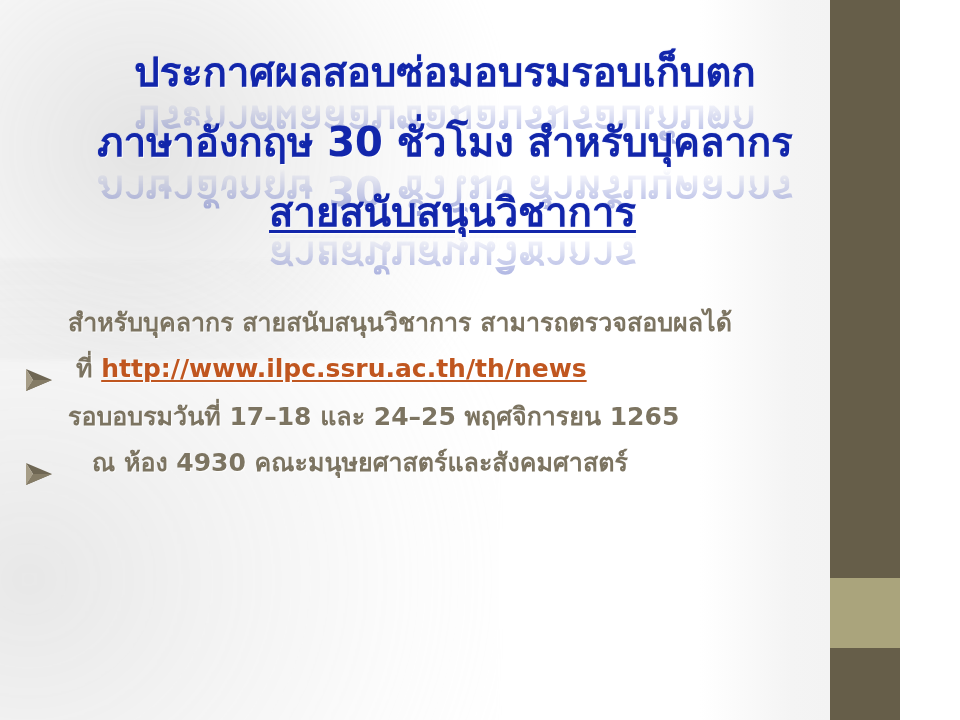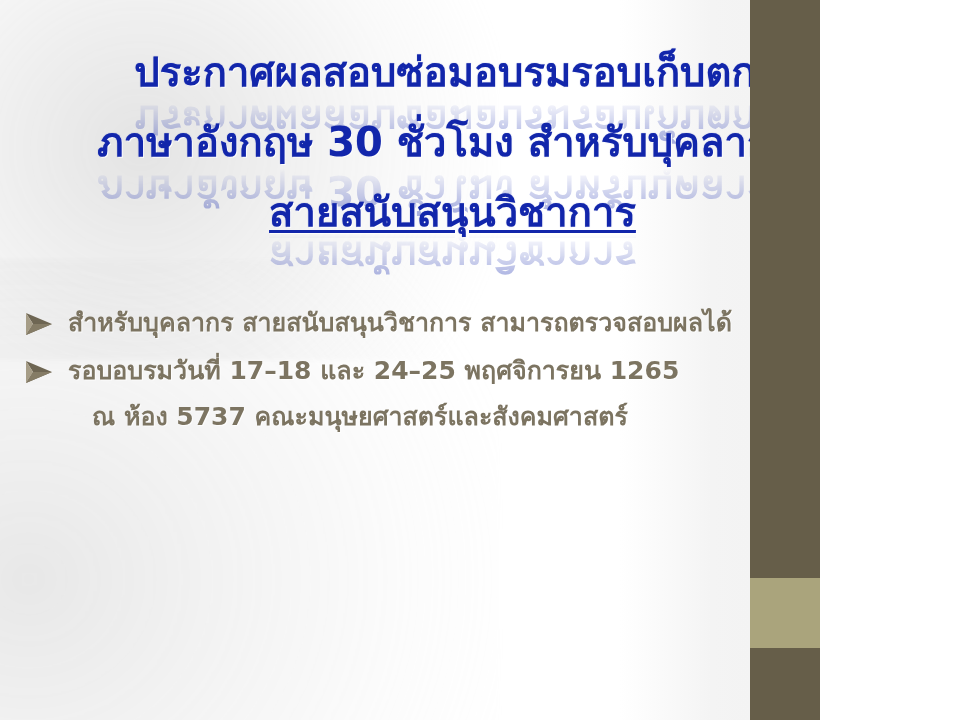--- a/index.html
+++ b/index.html
@@ -7,21 +7,21 @@
     margin: 0;
     padding: 0;
     background: #ffffff;
   }
   body {
     font-family: "DejaVu Sans", "Liberation Sans", sans-serif;
   }
 
   .slide {
     position: relative;
-    width: 820px;
+    width: 900px;
     height: 720px;
     overflow: hidden;
     background: #5eead4;
   }
 
   
   .bg-base {
     position: absolute;
     inset: 0;
     background: #ffffff;
@@ -142,21 +142,21 @@
   
   .body-block {
     position: absolute;
     left: 18px;
     top: 300px;
     width: 860px;
     z-index: 3;
   }
   .bullet-row {
     display: flex;
-    align-items: flex-start;
+    align-items: flex-end;
     margin-bottom: 2px;
   }
   .bullet-mark {
     flex: 0 0 auto;
     width: 44px;
     font-size: 30px;
     line-height: 46px;
     color: #8c8470;
     text-align: left;
     padding-left: 6px;
@@ -227,34 +227,37 @@
     <div class="bullet-row">
       <div class="bullet-mark">
         <svg width="30" height="24" viewBox="0 0 30 24" aria-hidden="true">
           <polygon points="2,1 28,12 2,23 9,12" fill="#6e6653"></polygon>
           <polygon points="2,1 9,12 2,23" fill="#a69d87"></polygon>
           <polygon points="9,12 28,12 2,23" fill="#857c66"></polygon>
         </svg>
       </div>
       <div class="bullet-body">
         <div class="para" style="color: rgb(124, 116, 97);">สำหรับบุคลากร สายสนับสนุนวิชาการ สามารถตรวจสอบผลได้</div>
+        <div class="para indent-1" style="color: rgb(124, 116, 97);">
+          <span>ที่ </span><a class="link" href="#" style="color: rgb(192, 86, 31);">http://www.ilpc.ssru.ac.th/th/news</a>
+        </div>
       </div>
     </div>
 
     <div class="bullet-row">
       <div class="bullet-mark">
         <svg width="30" height="24" viewBox="0 0 30 24" aria-hidden="true">
           <polygon points="2,1 28,12 2,23 9,12" fill="#6e6653"></polygon>
           <polygon points="2,1 9,12 2,23" fill="#a69d87"></polygon>
           <polygon points="9,12 28,12 2,23" fill="#857c66"></polygon>
         </svg>
       </div>
       <div class="bullet-body">
         <div class="para" style="color: rgb(124, 116, 97);">รอบอบรมวันที่ 17–18 และ 24–25 พฤศจิการยน 1265</div>
-        <div class="para indent-2" style="color: rgb(124, 116, 97);">ณ ห้อง 5737 คณะมนุษยศาสตร์และสังคมศาสตร์</div>
+        <div class="para indent-2" style="color: rgb(124, 116, 97);">ณ ห้อง 4930 คณะมนุษยศาสตร์และสังคมศาสตร์</div>
       </div>
     </div>
 
   </div>
 
   <div class="side-bar">
     <div class="seg seg-main-top" style="background: rgb(102, 94, 73);"></div>
     <div class="seg seg-accent" style="background: rgb(170, 164, 124);"></div>
     <div class="seg seg-main-bot" style="background: rgb(102, 94, 73);"></div>
   </div>

